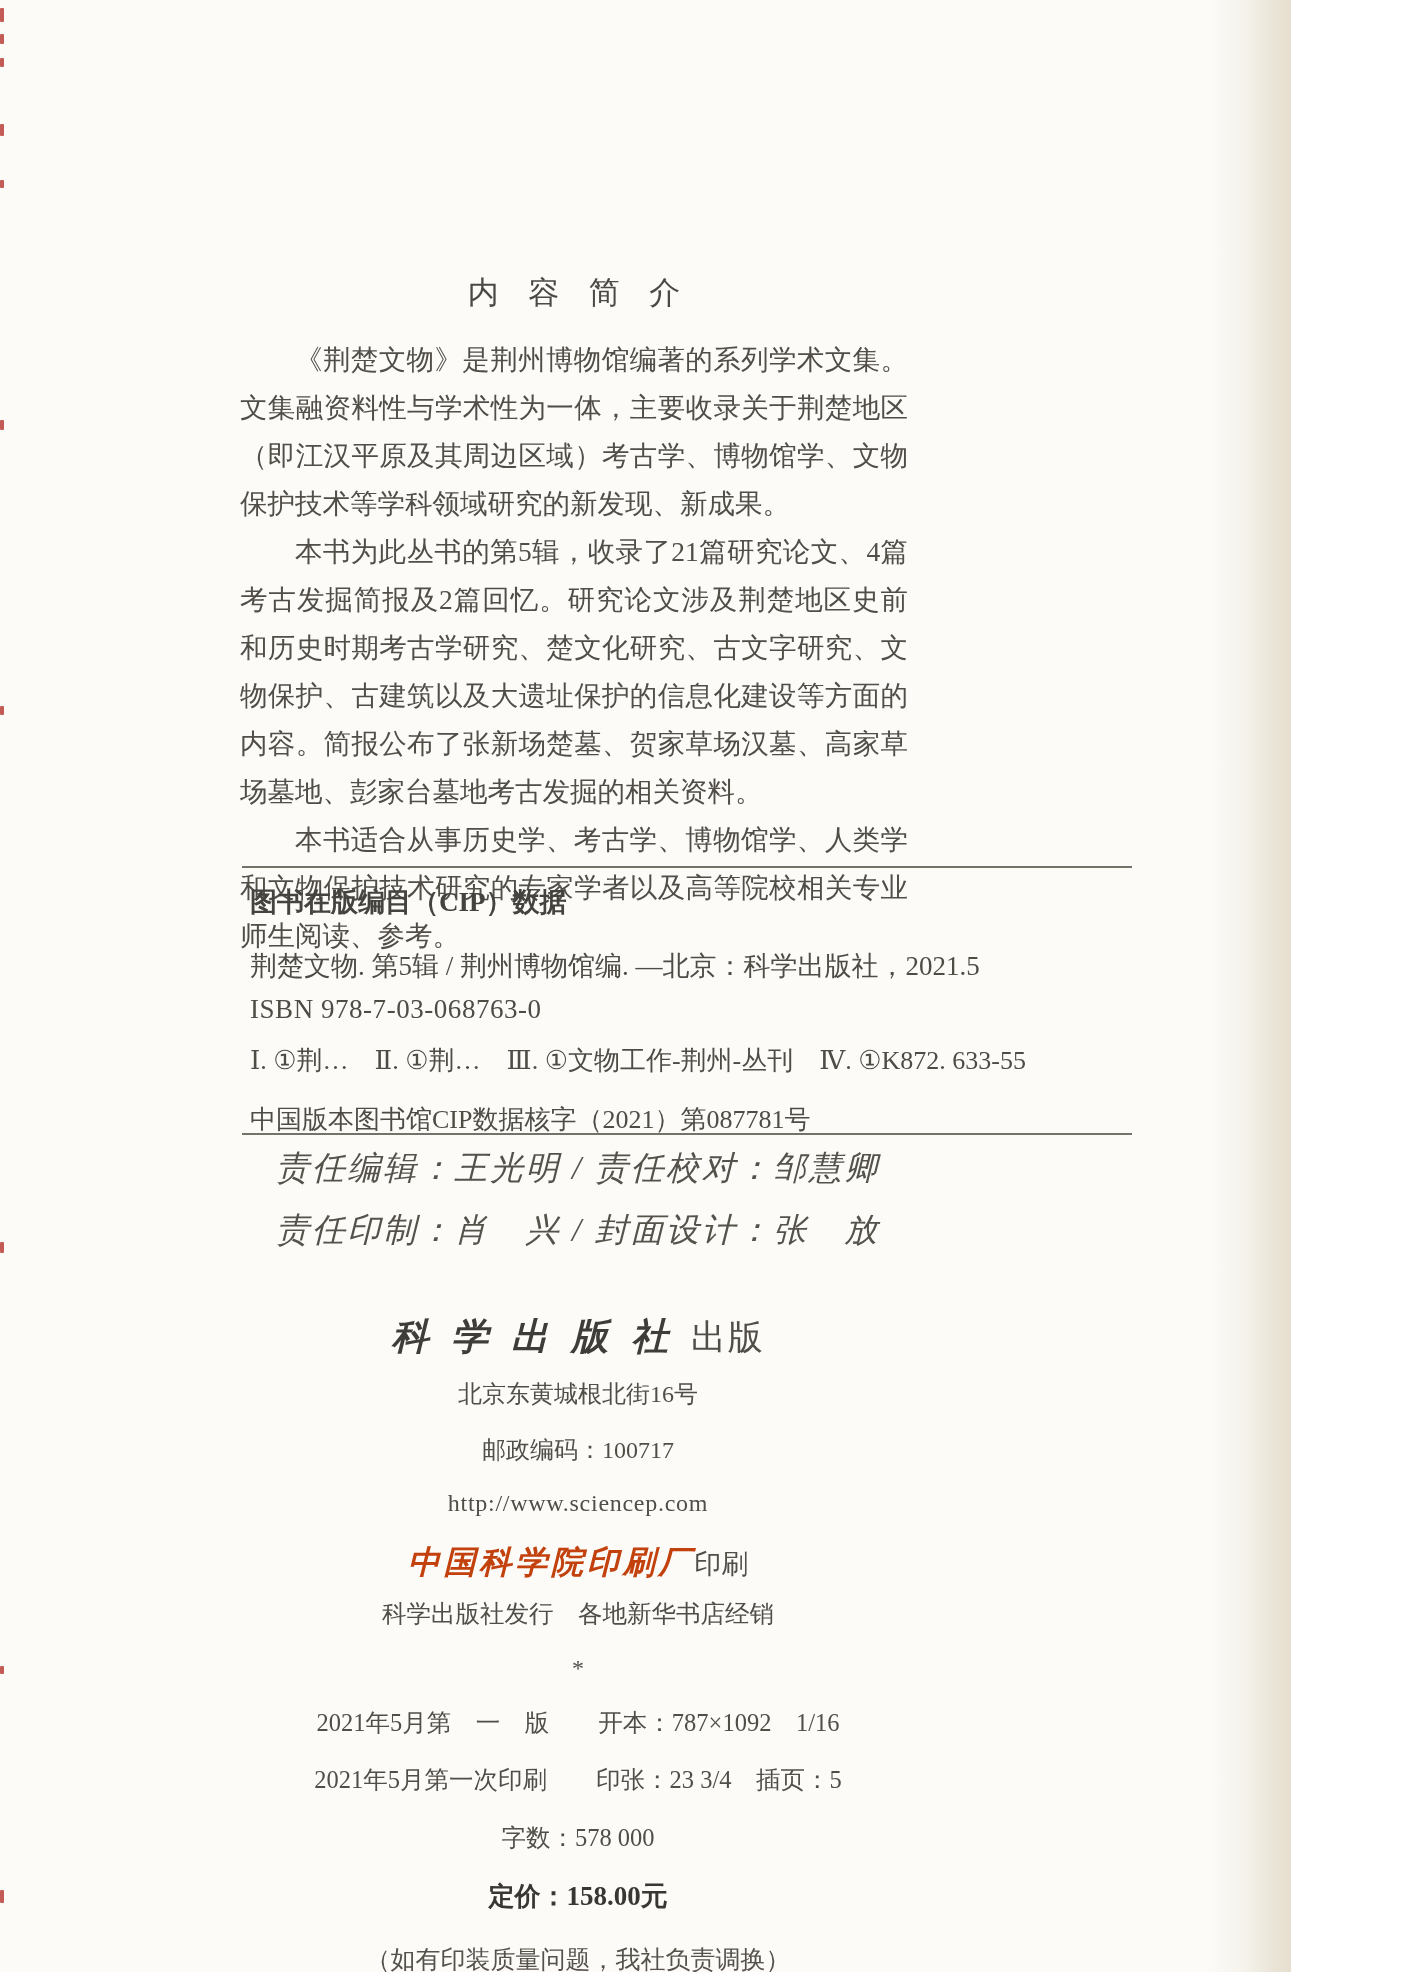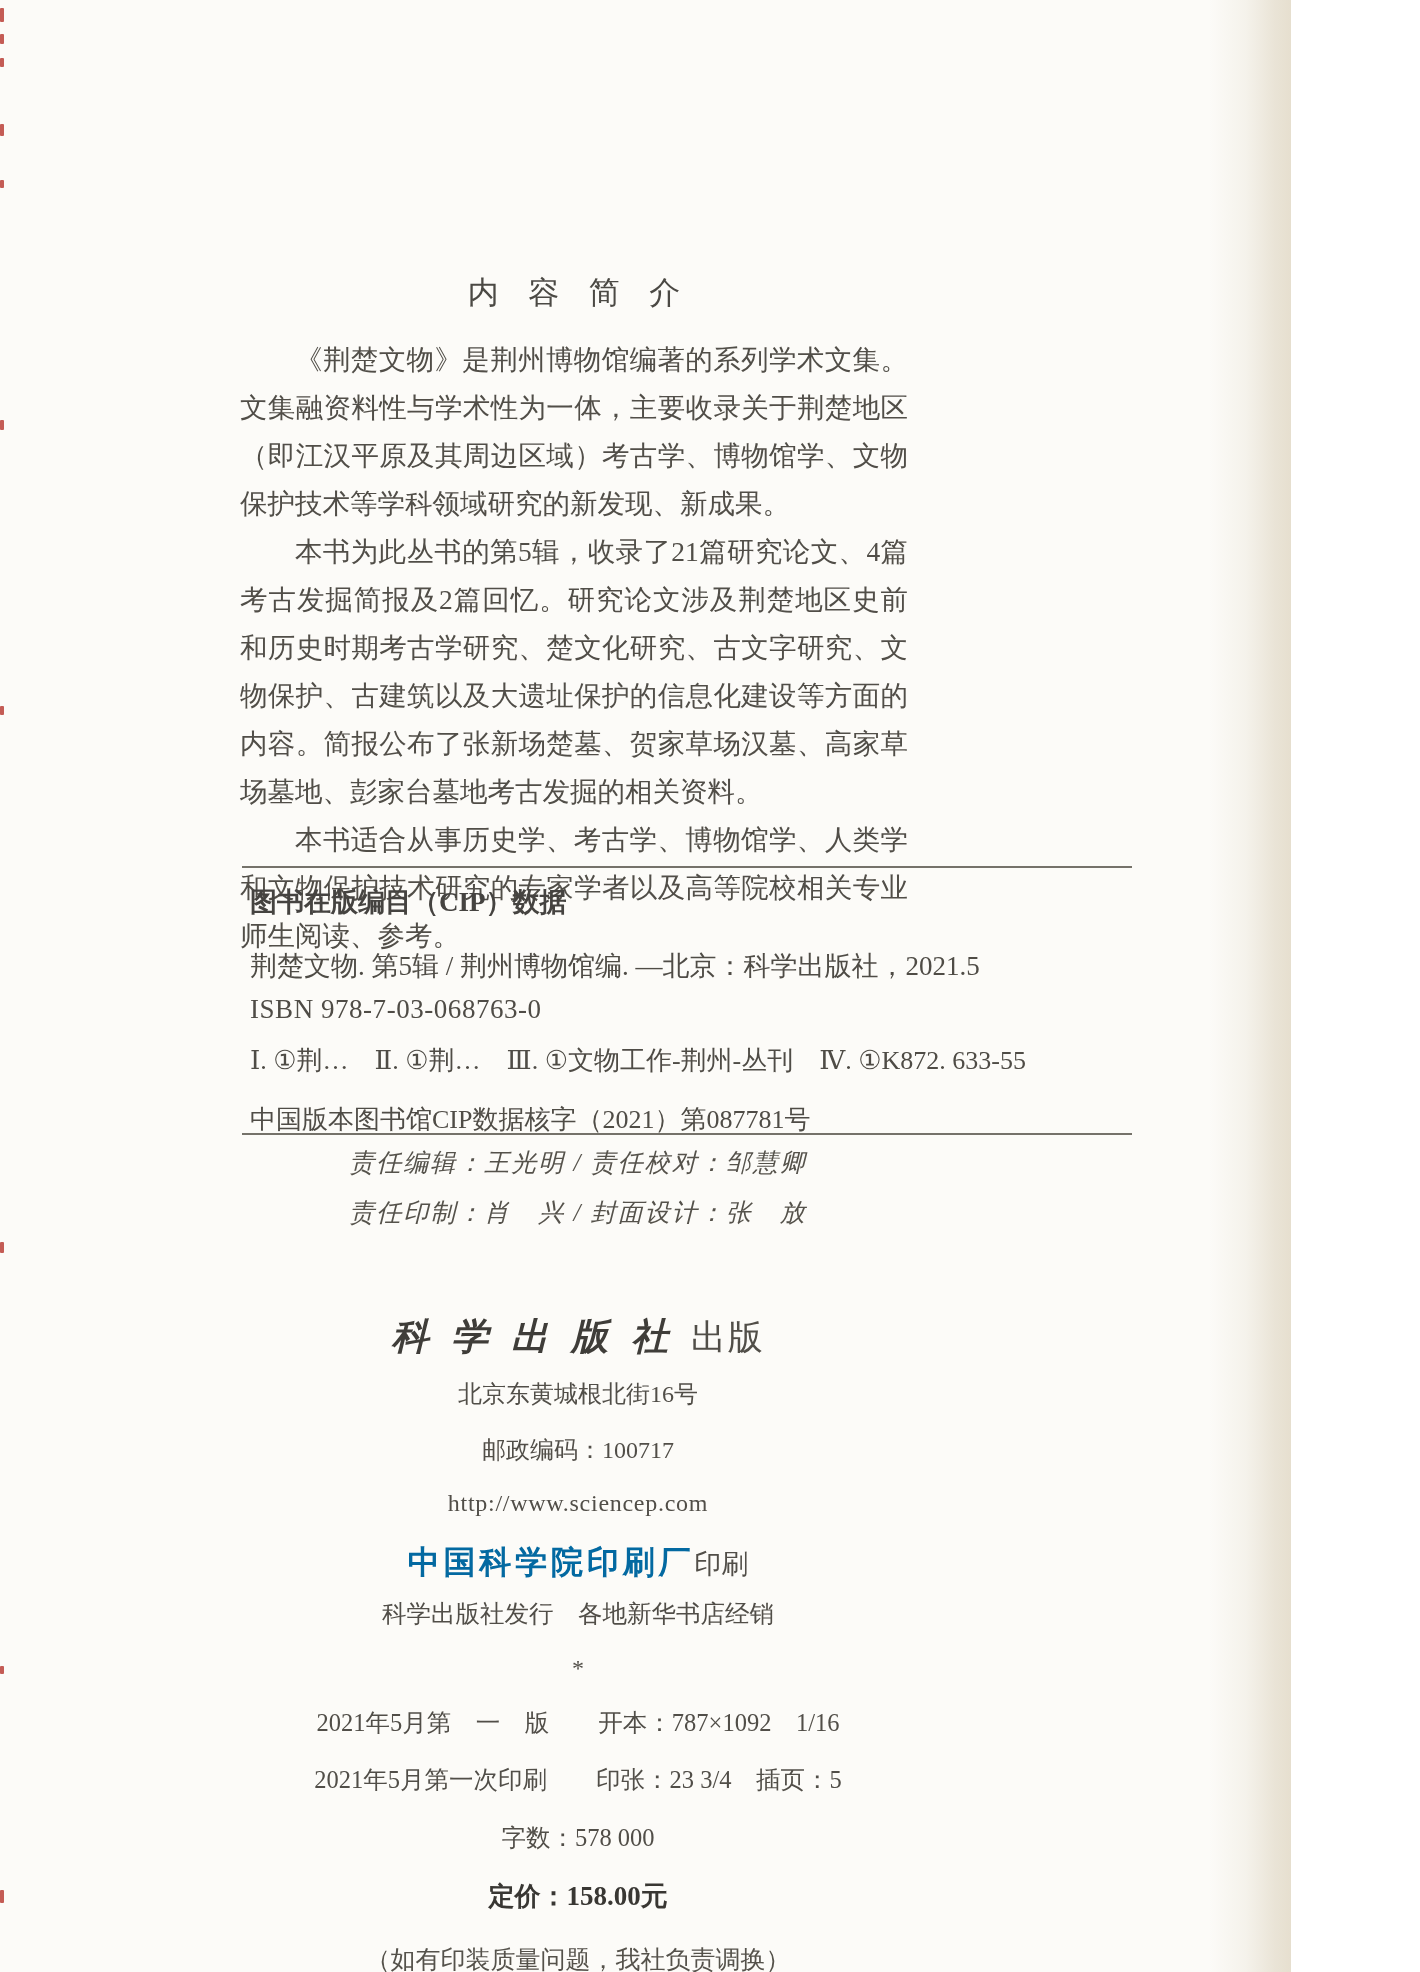--- a/index.html
+++ b/index.html
@@ -48,40 +48,40 @@
   .cip-record { font-size: 27px; margin: 28px 0 0 0; }
   .cip-isbn   { font-size: 27px; margin: 10px 0 0 0; letter-spacing: 0.02em; }
   .cip-class  { font-size: 26px; margin: 18px 0 0 0; }
   .cip-reg    { font-size: 26px; margin: 24px 0 0 0; }
 
   
   .credits {
     position: absolute; left: 143px; top: 1146px; width: 870px;
     text-align: center; font-style: italic; color: #55524b;
   }
-  .credits .line { font-size: 25px; margin: 0 0 17px 0; letter-spacing: 0.08em; }
+  .credits .line { font-size: 33px; margin: 0 0 17px 0; letter-spacing: 0.08em; }
 
   
   .colophon {
     position: absolute; left: 143px; top: 1312px; width: 870px;
     text-align: center; color: #514e48;
   }
   .pub-line { font-size: 30px; margin: 0; white-space: nowrap; }
   .pub-name {
     font-weight: bold; font-size: 37px; letter-spacing: 0.62em;
     color: #3f3d39; font-style: italic;
   }
   .pub-role { font-size: 35px; letter-spacing: 0.05em; }
   .addr     { font-size: 24px; margin-top: 16px; }
   .postal   { font-size: 24px; margin-top: 9px; }
   .website  { font-size: 24px; margin-top: 10px; letter-spacing: 0.03em; }
   .printer-line { margin-top: 12px; white-space: nowrap; }
   .printer-name {
-    font-weight: bold; font-size: 32px; 
-    letter-spacing: 0.12em; color: #0369a1;
+    font-weight: bold; font-size: 32px; font-style: italic;
+    letter-spacing: 0.12em; color: #c2410c;
   }
   .printer-role { font-size: 27px; }
   .distribution { font-size: 24.5px; margin-top: 12px; }
   .separator { font-size: 24px; margin-top: 14px; }
   .edition-line  { font-size: 24.5px; margin-top: 14px; white-space: nowrap; }
   .printing-line { font-size: 24.5px; white-space: nowrap; }
   .word-count    { font-size: 24.5px; margin-top: 15px; }
   .price-line    { font-size: 26px; margin-top: 14px; font-weight: bold; color: #393733; }
   .price-value   { font-size: 27px; }
   .quality-note  { font-size: 25px; margin-top: 29px; color: #55524b; }

